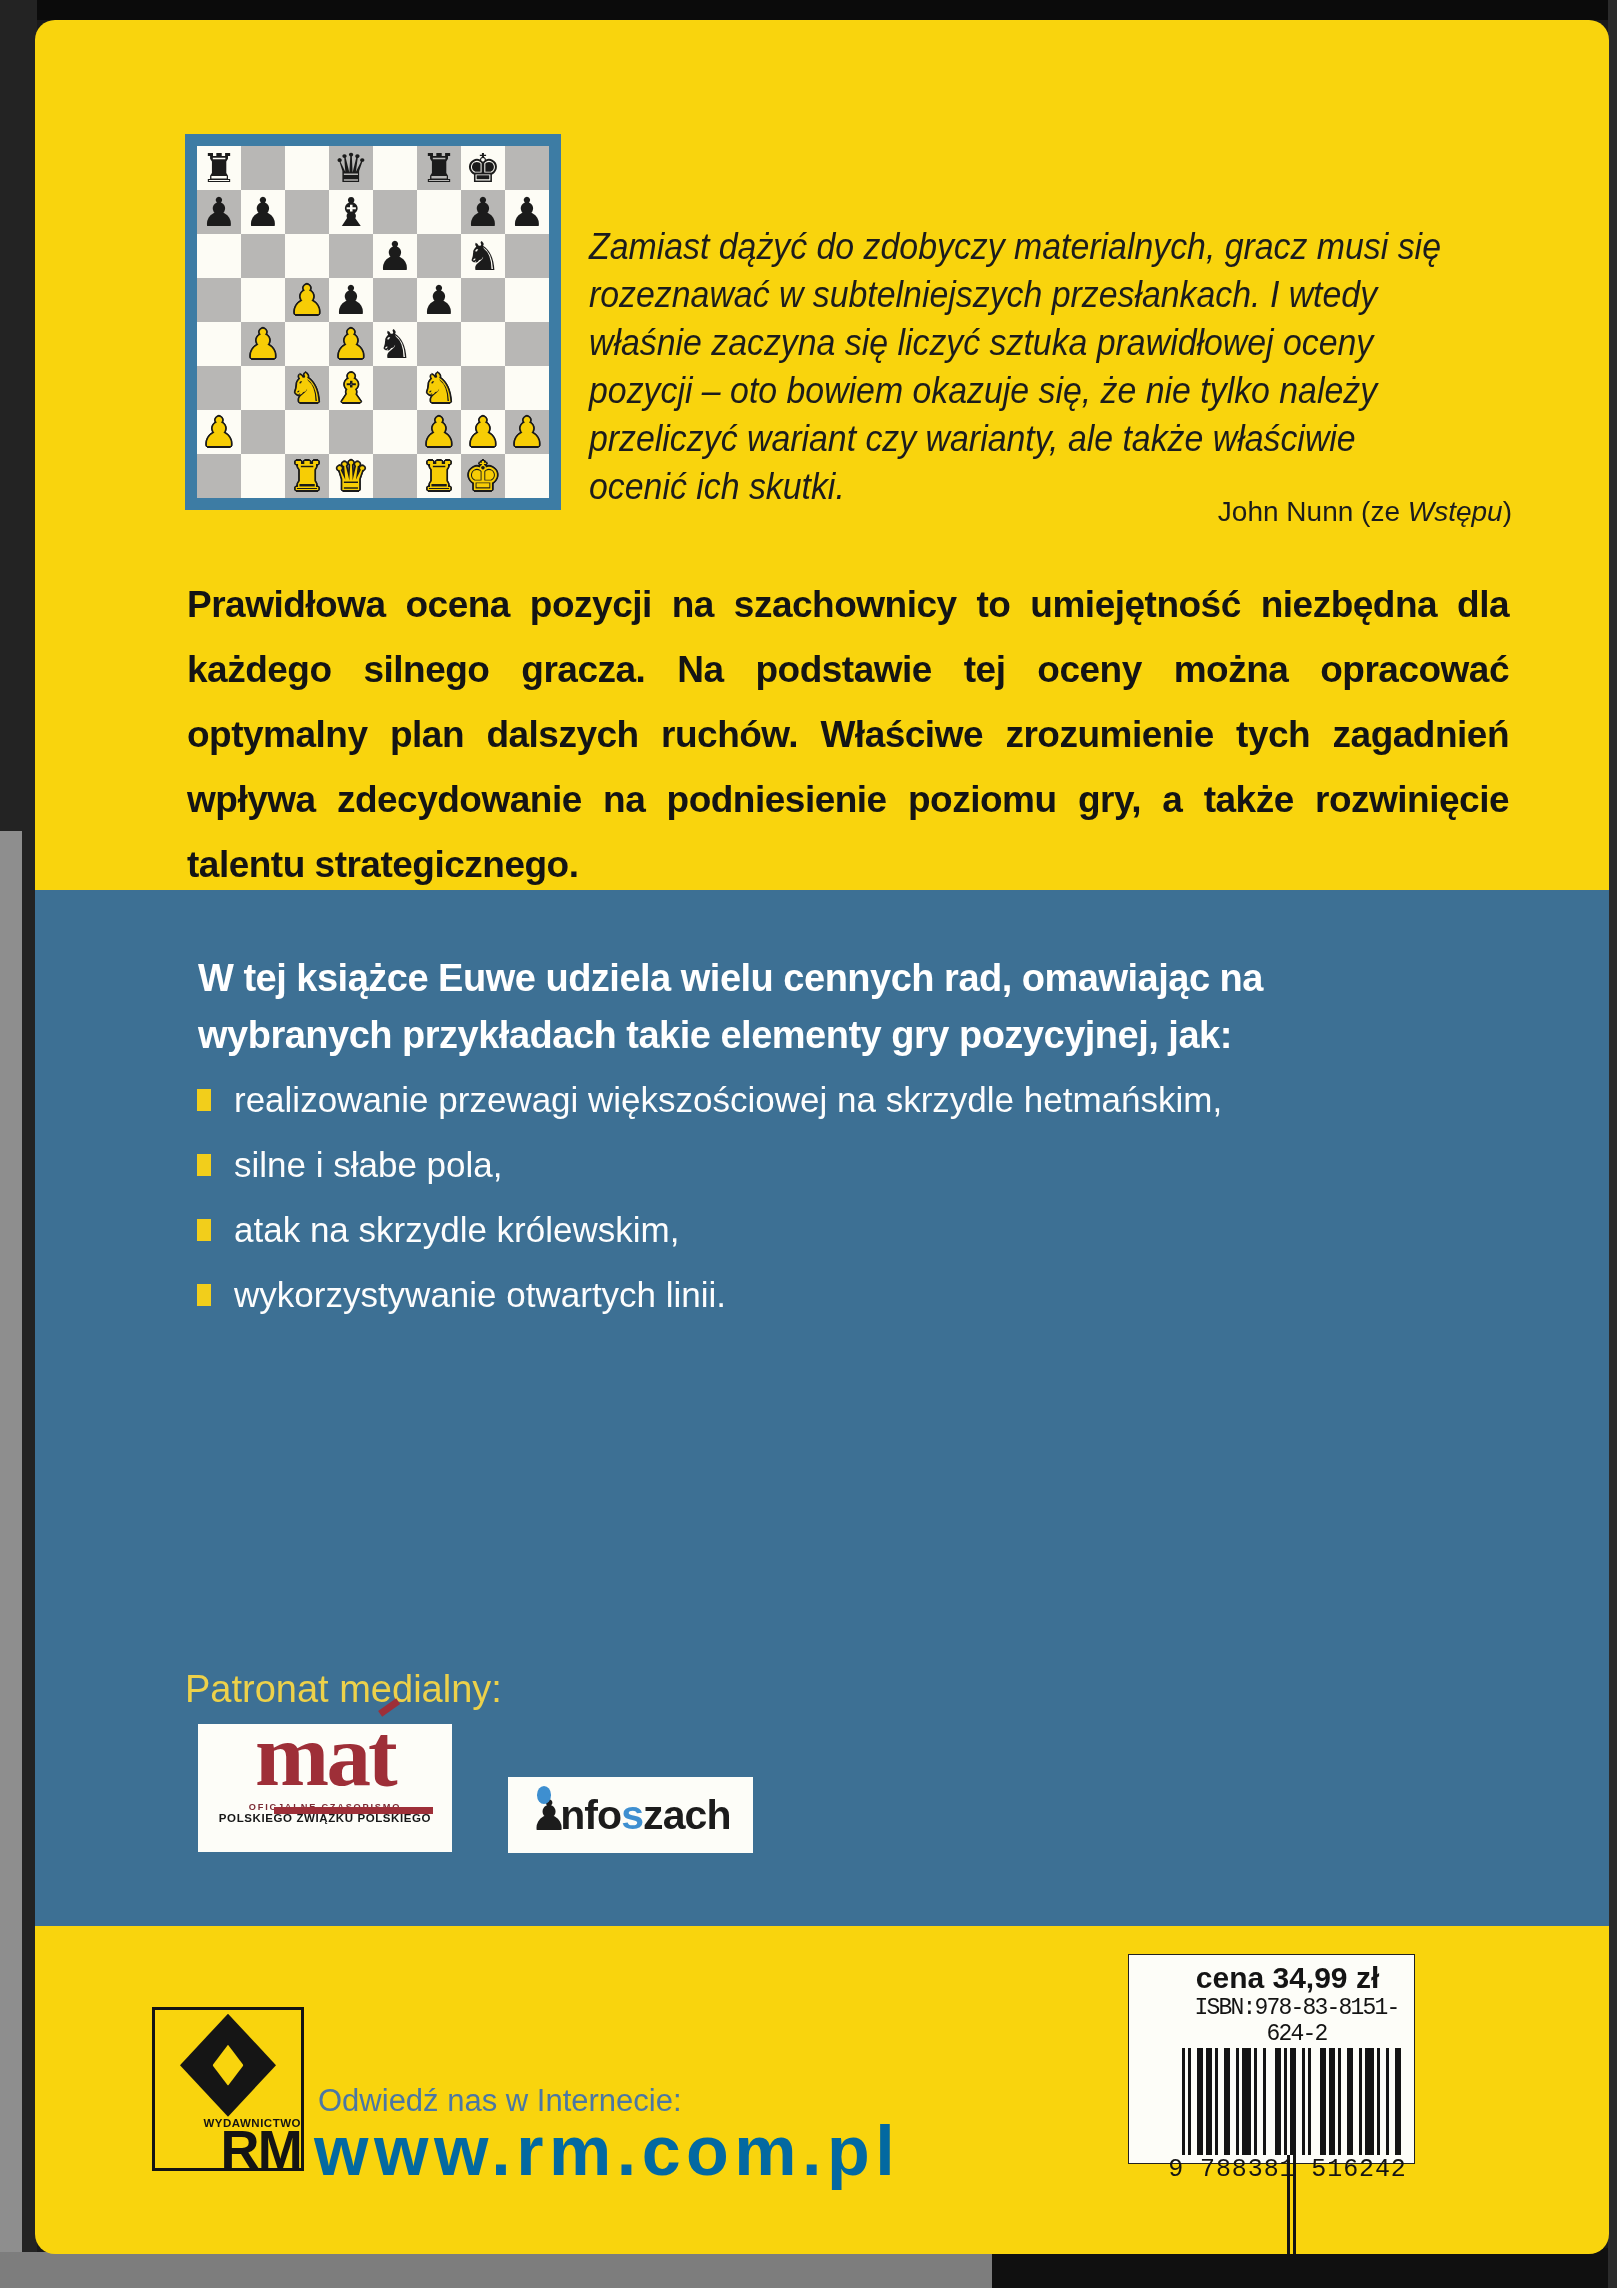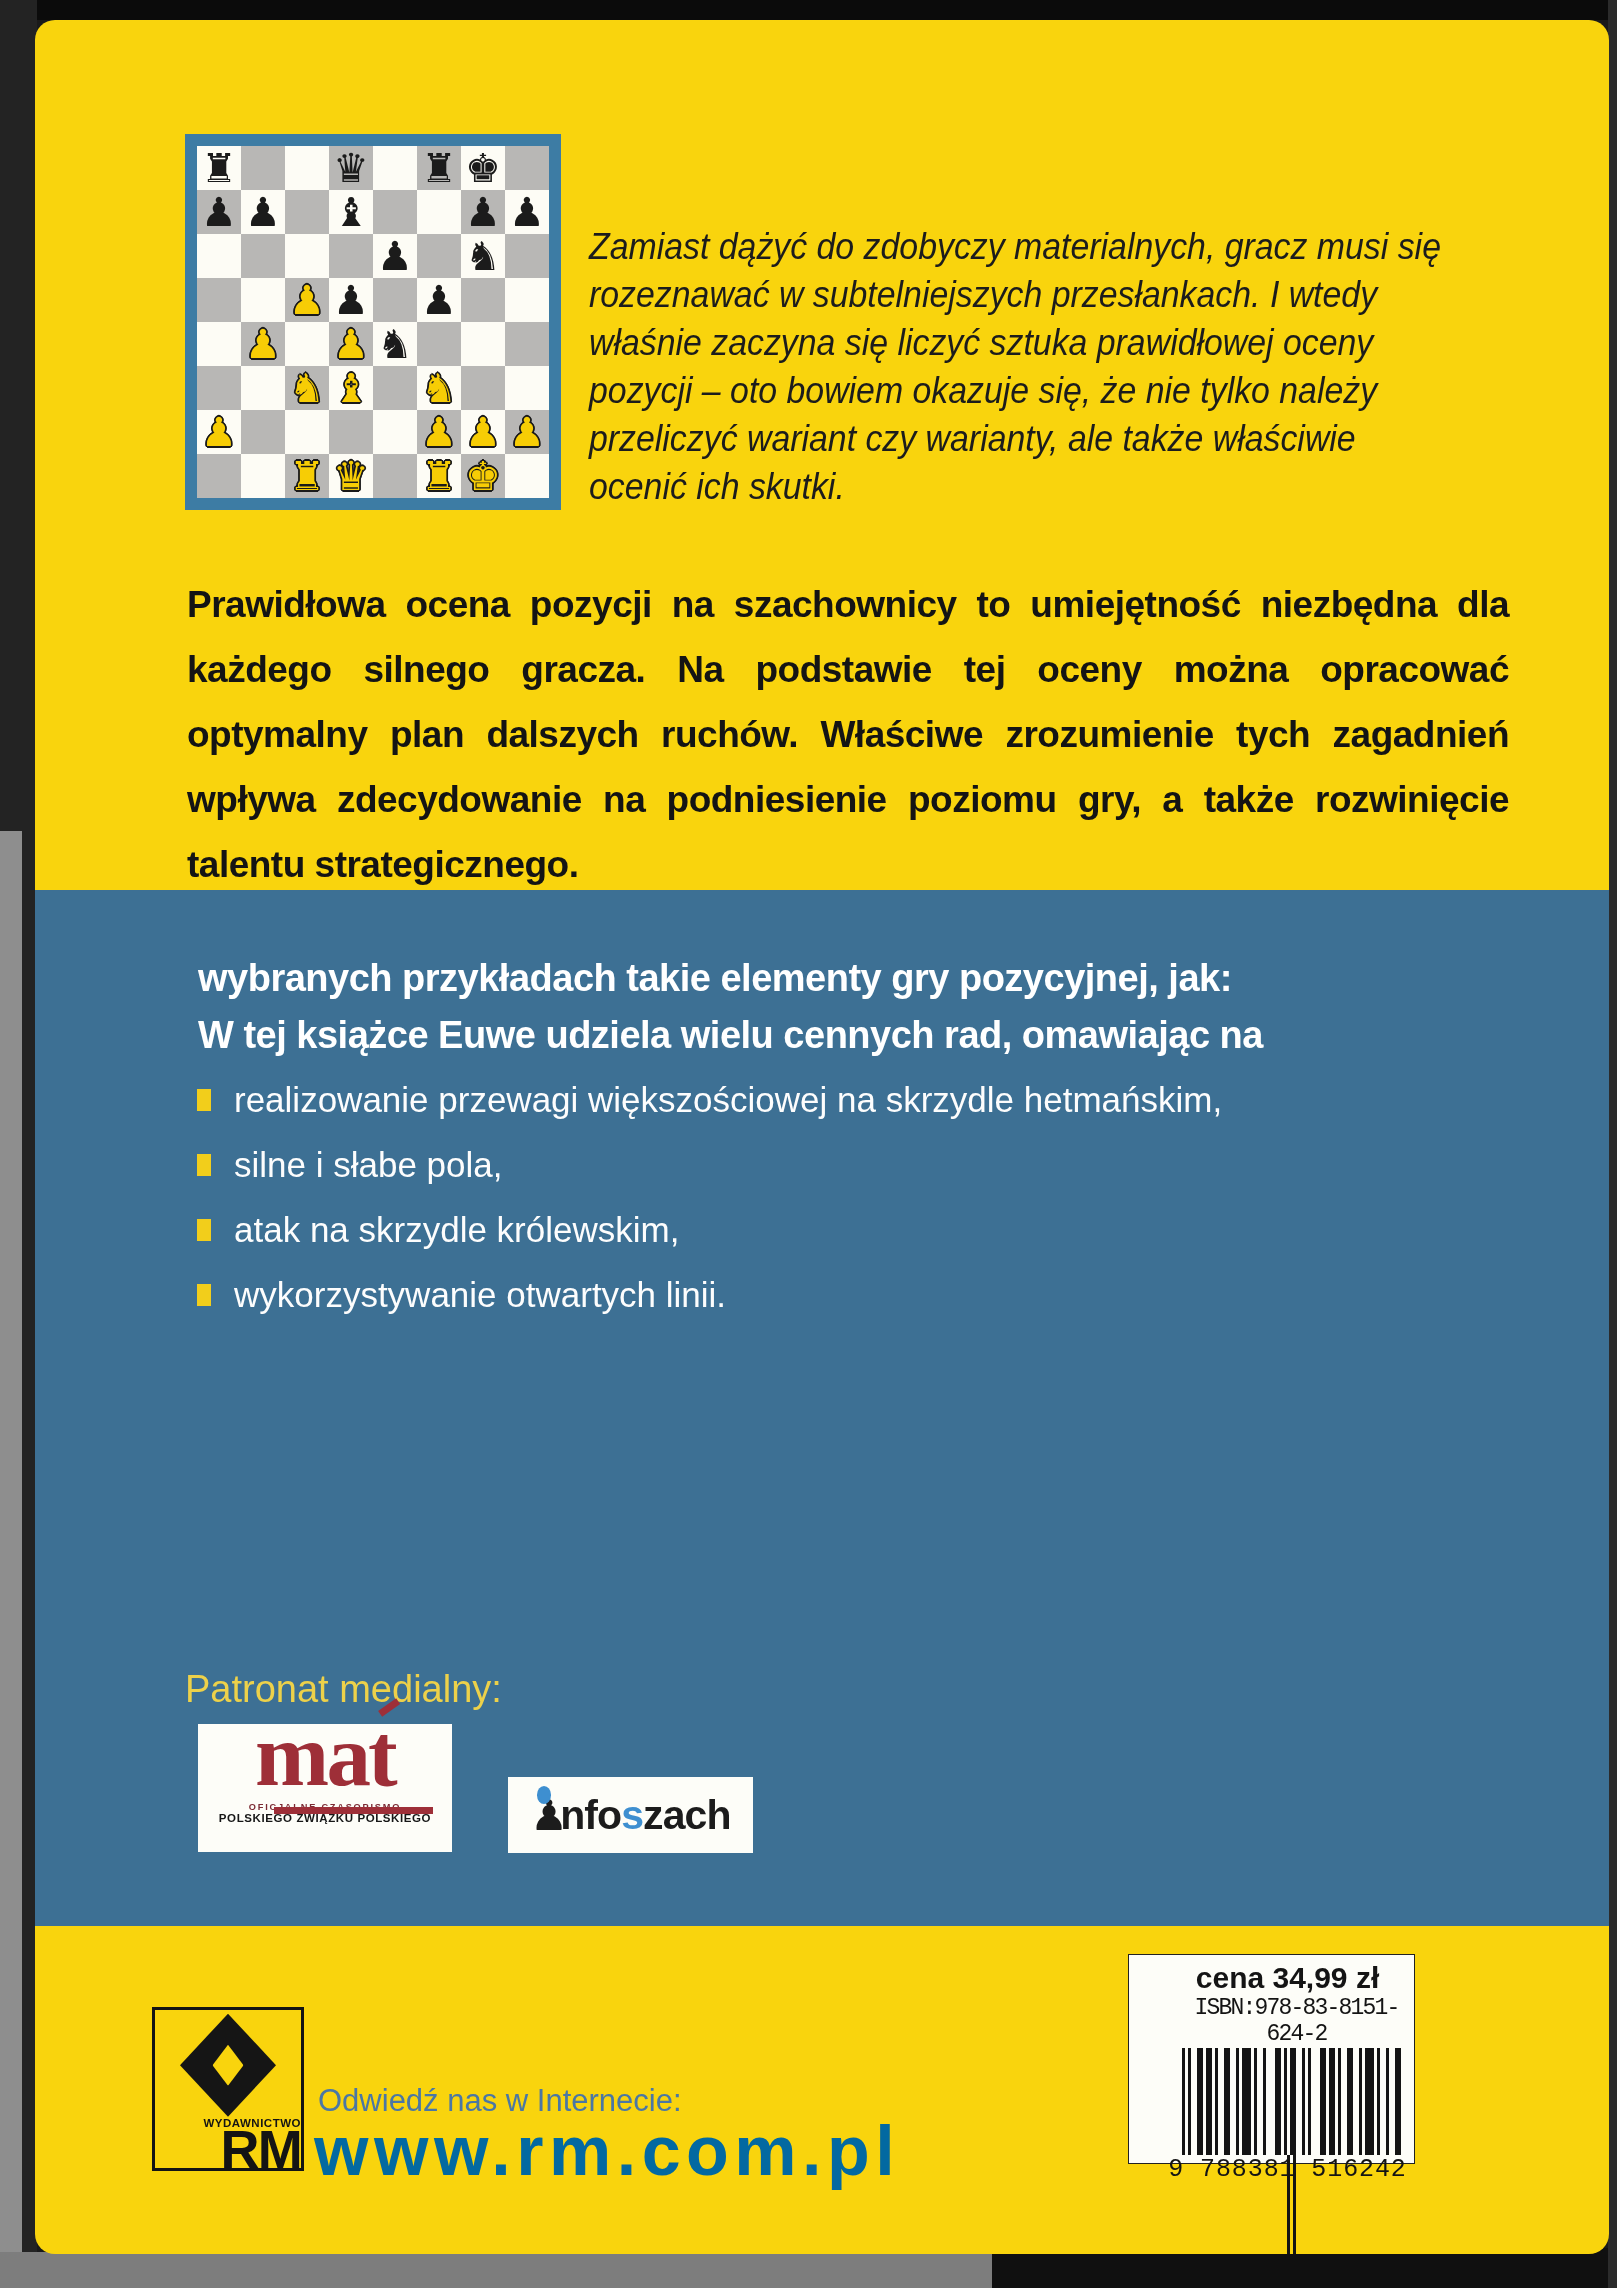--- a/index.html
+++ b/index.html
@@ -225,26 +225,27 @@
 
     <div class="quote" id="quote-lines">
         <div>Zamiast dążyć do zdobyczy materialnych, gracz musi się</div>
         <div>rozeznawać w subtelniejszych przesłankach. I wtedy</div>
         <div>właśnie zaczyna się liczyć sztuka prawidłowej oceny</div>
         <div>pozycji – oto bowiem okazuje się, że nie tylko należy</div>
         <div>przeliczyć wariant czy warianty, ale także właściwie</div>
         <div>ocenić ich skutki.</div>
       </div>
 
+    <div class="attribution"><span>John Nunn (ze </span><span class="it">Wstępu</span><span>)</span></div>
 
     <p class="intro">Prawidłowa ocena pozycji na szachownicy to umiejętność niezbędna dla każdego silnego gracza. Na podstawie tej oceny można opracować optymalny plan dalszych ruchów. Właściwe zrozumienie tych zagadnień wpływa zdecydowanie na podniesienie poziomu gry, a także rozwinięcie talentu strategicznego.</p>
 
     <div class="band-heading" id="heading-lines">
+        <div>W tej książce Euwe udziela wielu cennych rad, omawiając na</div>
         <div>wybranych przykładach takie elementy gry pozycyjnej, jak:</div>
-        <div>W tej książce Euwe udziela wielu cennych rad, omawiając na</div>
       </div>
 
     <div class="bullets" id="bullet-list">
         <div class="bullet-row">
           <span class="bullet-square"></span>
           <span class="bullet-text">realizowanie przewagi większościowej na skrzydle hetmańskim,</span>
         </div>
         <div class="bullet-row">
           <span class="bullet-square"></span>
           <span class="bullet-text">silne i słabe pola,</span>

